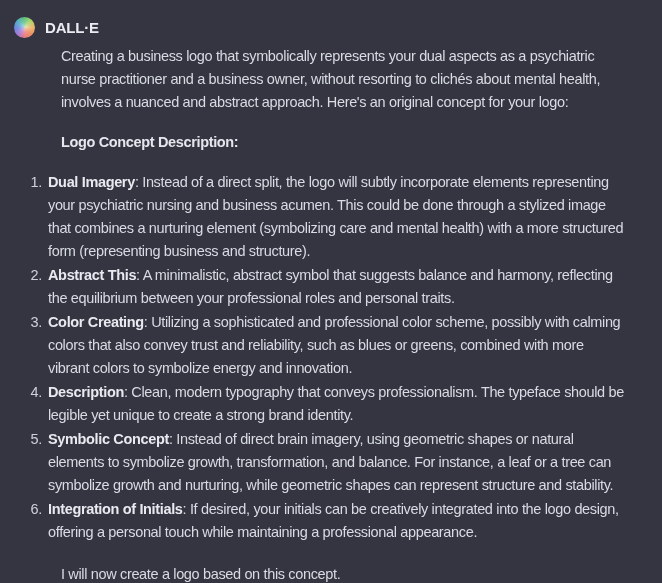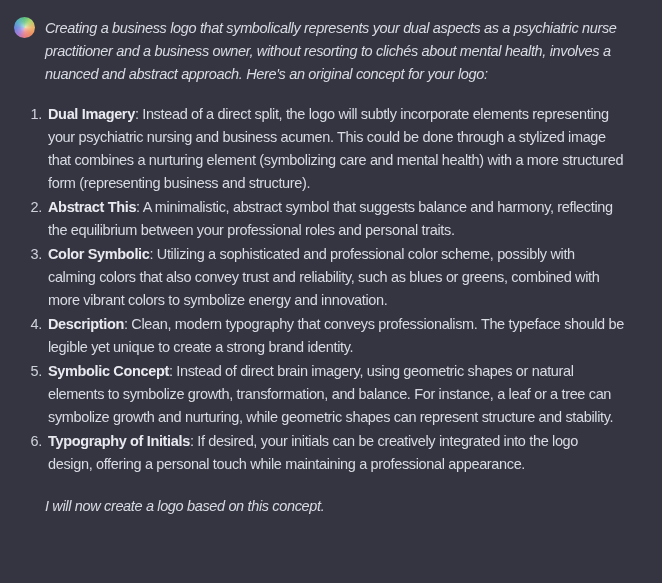--- a/index.html
+++ b/index.html
@@ -40,22 +40,21 @@
   }
   .sender {
     font-weight: 700;
     font-size: 15px;
     color: #ebecf2;
     line-height: 21px;
     margin-bottom: 7px;
     letter-spacing: -0.2px;
   }
   .para {
-    margin: 0 0 17px 0;
-    font-style: italic;
+    margin: 0 0 17px 16px;
   }
   .heading {
     font-weight: 700;
     color: #e6e7ee;
   }
   ol.concept-list {
     list-style: none;
     margin: 0 0 18px -17px;
     padding: 0;
   }
@@ -81,42 +80,44 @@
     margin-top: 19px;
     margin-bottom: 0;
   }
 </style>
 </head>
 <body>
 
 <div class="message">
   <div class="avatar"></div>
   <div class="content">
+    <div class="sender">DALL·E</div>
     <p class="para">Creating a business logo that symbolically represents your dual aspects as a psychiatric nurse practitioner and a business owner, without resorting to clichés about mental health, involves a nuanced and abstract approach. Here's an original concept for your logo:</p>
+    <p class="para heading">Logo Concept Description:</p>
     <ol class="concept-list" id="concept-list">
         <li>
           <span class="li-num">1.</span>
           <span class="li-text"><strong>Dual Imagery</strong>: Instead of a direct split, the logo will subtly incorporate elements representing your psychiatric nursing and business acumen. This could be done through a stylized image that combines a nurturing element (symbolizing care and mental health) with a more structured form (representing business and structure).</span>
         </li>
         <li>
           <span class="li-num">2.</span>
           <span class="li-text"><strong>Abstract This</strong>: A minimalistic, abstract symbol that suggests balance and harmony, reflecting the equilibrium between your professional roles and personal traits.</span>
         </li>
         <li>
           <span class="li-num">3.</span>
-          <span class="li-text"><strong>Color Symbolic</strong>: Utilizing a sophisticated and professional color scheme, possibly with calming colors that also convey trust and reliability, such as blues or greens, combined with more vibrant colors to symbolize energy and innovation.</span>
+          <span class="li-text"><strong>Color Creating</strong>: Utilizing a sophisticated and professional color scheme, possibly with calming colors that also convey trust and reliability, such as blues or greens, combined with more vibrant colors to symbolize energy and innovation.</span>
         </li>
         <li>
           <span class="li-num">4.</span>
           <span class="li-text"><strong>Description</strong>: Clean, modern typography that conveys professionalism. The typeface should be legible yet unique to create a strong brand identity.</span>
         </li>
         <li>
           <span class="li-num">5.</span>
           <span class="li-text"><strong>Symbolic Concept</strong>: Instead of direct brain imagery, using geometric shapes or natural elements to symbolize growth, transformation, and balance. For instance, a leaf or a tree can symbolize growth and nurturing, while geometric shapes can represent structure and stability.</span>
         </li>
         <li>
           <span class="li-num">6.</span>
-          <span class="li-text"><strong>Typography of Initials</strong>: If desired, your initials can be creatively integrated into the logo design, offering a personal touch while maintaining a professional appearance.</span>
+          <span class="li-text"><strong>Integration of Initials</strong>: If desired, your initials can be creatively integrated into the logo design, offering a personal touch while maintaining a professional appearance.</span>
         </li>
       </ol>
     <p class="para closing">I will now create a logo based on this concept.</p>
   </div>
 </div>
 
 </body></html>

